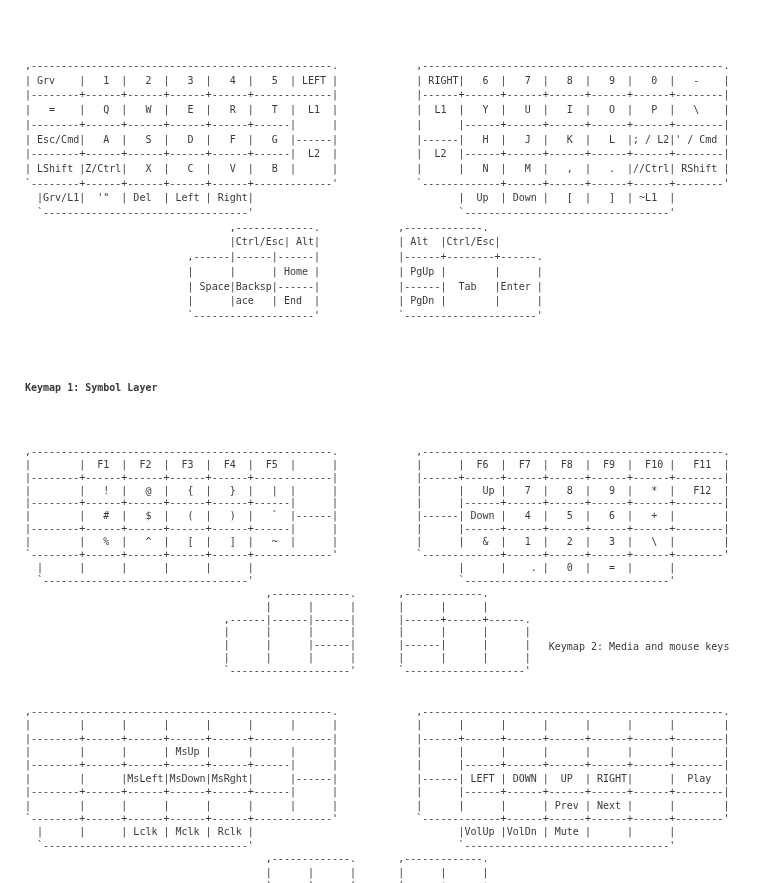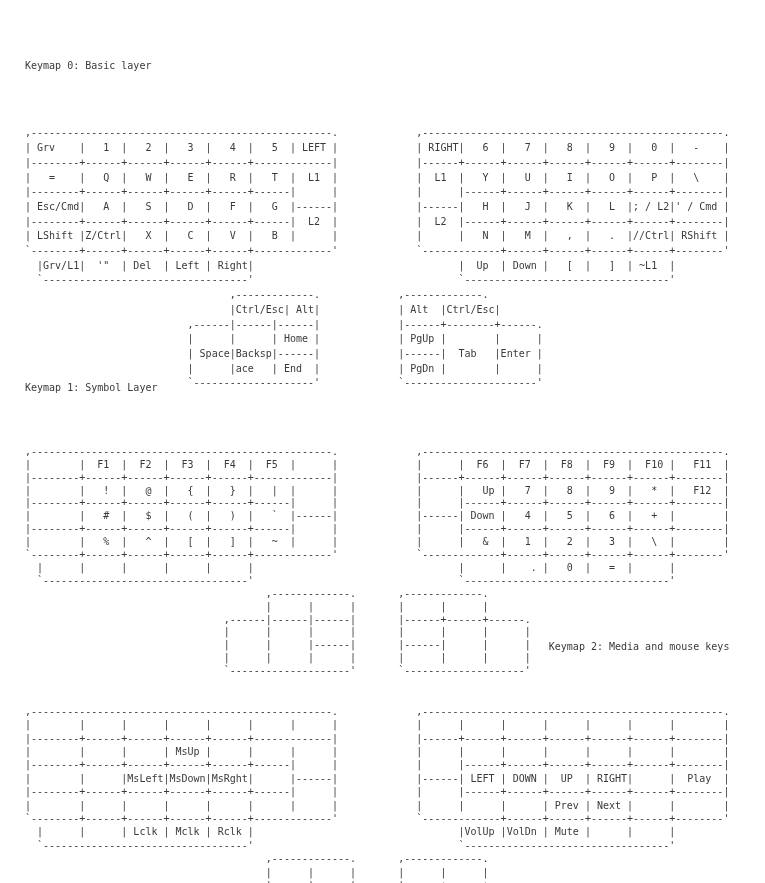--- a/index.html
+++ b/index.html
@@ -33,34 +33,33 @@
     font-size: 10px;
     white-space: pre;
     font-variant-ligatures: none;
   }
   
   .sec0 { top: 21px; }
   .sec0 .title { line-height: 14.7px; margin: 0 0 14.7px 0; }
   .sec0 pre.art { line-height: 14.7px; }
 
   .sec1 { top: 344px; }
-  .sec1 .title { line-height: 12.9px; margin: 0 0 12.9px 0; }
+  .sec1 .title { line-height: 12.9px; margin: 0 0 12.9px 0; font-weight: bold; }
   .sec1 pre.art { line-height: 12.9px; }
 
   .sec2 { top: 602px; }
   .sec2 .title { line-height: 13.4px; margin: 0 0 13.4px 0; text-align: right; }
   .sec2 pre.art { line-height: 13.4px; }
 </style>
 </head>
 <body>
 
 <div class="page" style="background: rgb(255, 255, 255); color: rgb(58, 58, 58);">
 
   <section class="sec sec0">
-    <div class="title">Keymap 0: Basic layer</div>
     <pre class="art">,--------------------------------------------------.             ,--------------------------------------------------.
 | Grv    |   1  |   2  |   3  |   4  |   5  | LEFT |             | RIGHT|   6  |   7  |   8  |   9  |   0  |   -    |
 |--------+------+------+------+------+-------------|             |------+------+------+------+------+------+--------|
 |   =    |   Q  |   W  |   E  |   R  |   T  |  L1  |             |  L1  |   Y  |   U  |   I  |   O  |   P  |   \    |
 |--------+------+------+------+------+------|      |             |      |------+------+------+------+------+--------|
 | Esc/Cmd|   A  |   S  |   D  |   F  |   G  |------|             |------|   H  |   J  |   K  |   L  |; / L2|' / Cmd |
 |--------+------+------+------+------+------|  L2  |             |  L2  |------+------+------+------+------+--------|
 | LShift |Z/Ctrl|   X  |   C  |   V  |   B  |      |             |      |   N  |   M  |   ,  |   .  |//Ctrl| RShift |
 `--------+------+------+------+------+-------------'             `-------------+------+------+------+------+--------'
   |Grv/L1|  '"  | Del  | Left | Right|                                  |  Up  | Down |   [  |   ]  | ~L1  |

